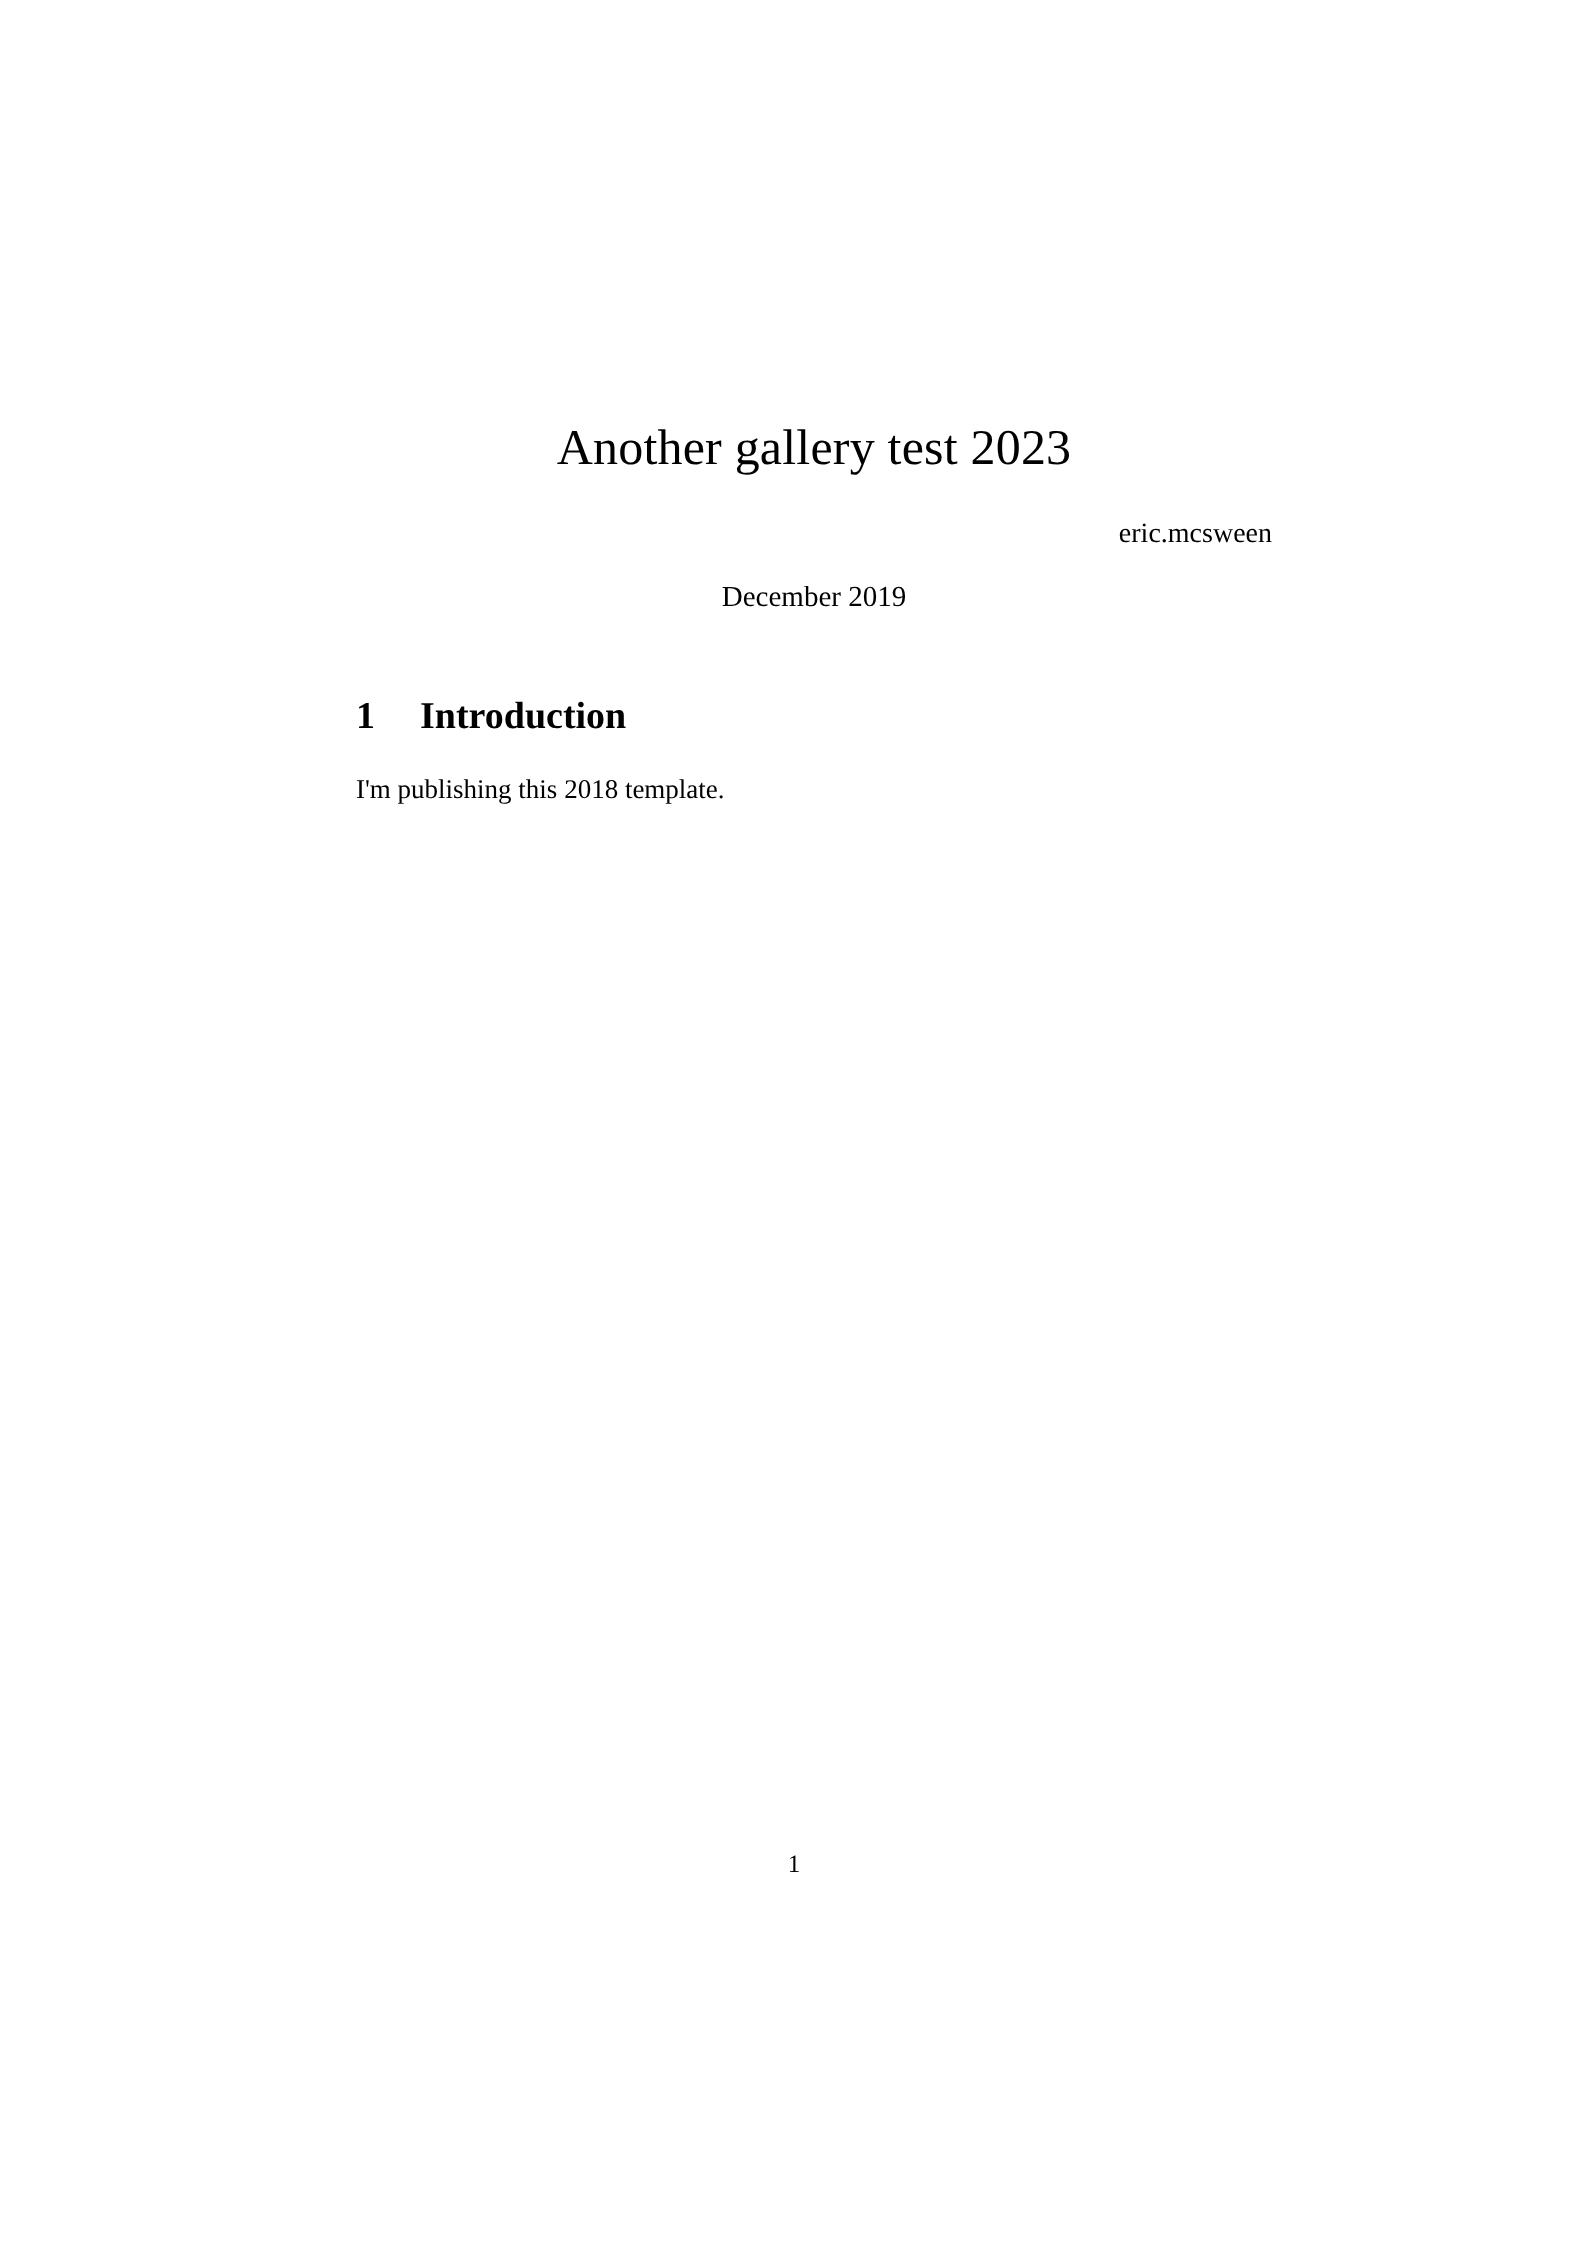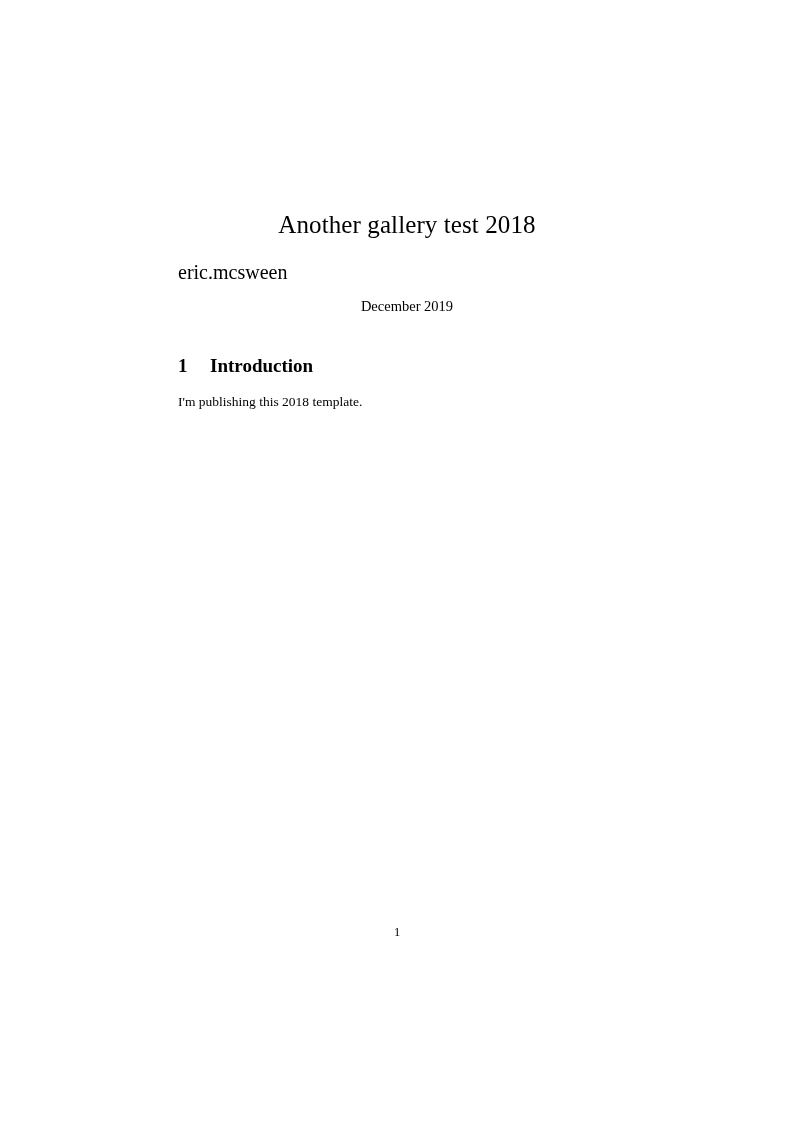--- a/index.html
+++ b/index.html
@@ -34,22 +34,22 @@
     padding-top: 210px;
     font-size: 25px;
     font-weight: normal;
     text-align: center;
     letter-spacing: 0.1px;
     line-height: 1.2;
   }
   .doc-author {
     margin: 0;
     padding-top: 20px;
-    font-size: 20px;
-    text-align: left;
+    font-size: 14px;
+    text-align: right;
     line-height: 1.2;
   }
   .doc-date {
     margin: 0;
     padding-top: 14px;
     font-size: 14.5px;
     text-align: center;
     line-height: 1.2;
   }
   .section-heading {
@@ -85,21 +85,21 @@
     text-align: center;
     font-size: 12.5px;
   }
 </style>
 </head>
 <body>
 
 <div class="page">
   <div class="content">
 
-    <h1 class="doc-title">Another gallery test 2018</h1>
+    <h1 class="doc-title">Another gallery test 2023</h1>
 
     <p class="doc-author">eric.mcsween</p>
 
     <p class="doc-date">December 2019</p>
 
     <h2 class="section-heading">
       <span class="section-number">1</span>
       <span class="section-title">Introduction</span>
     </h2>
 

